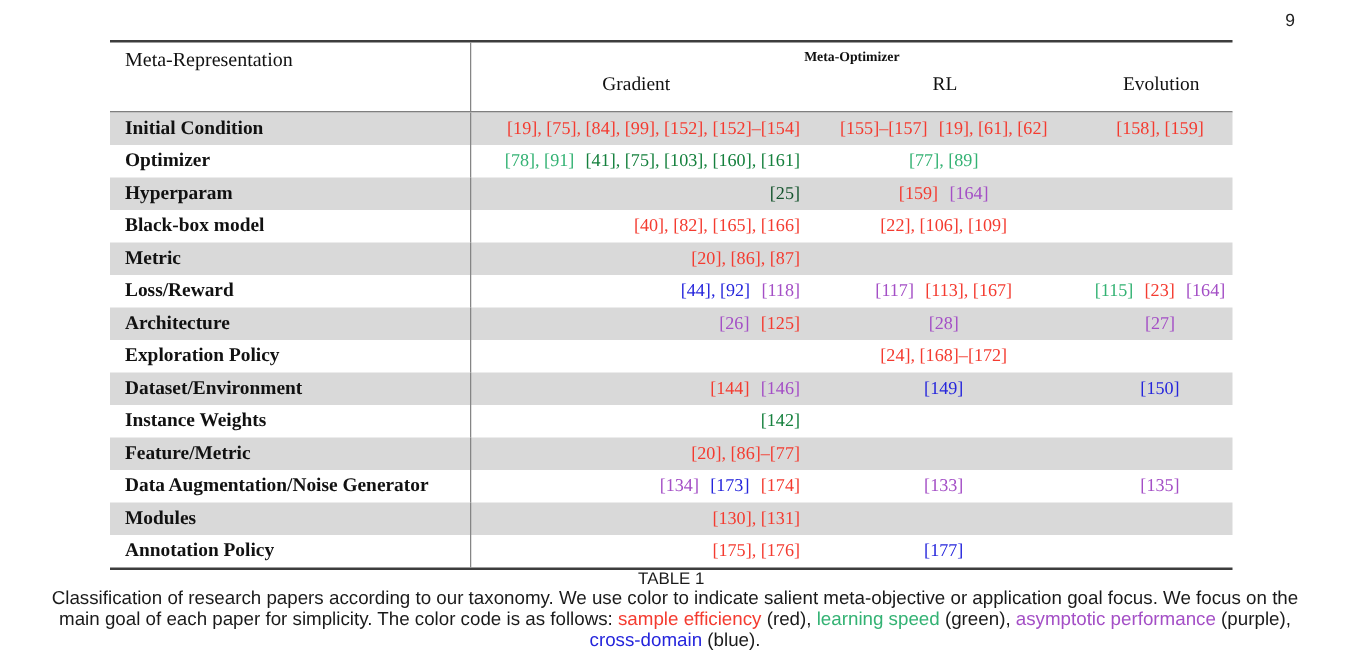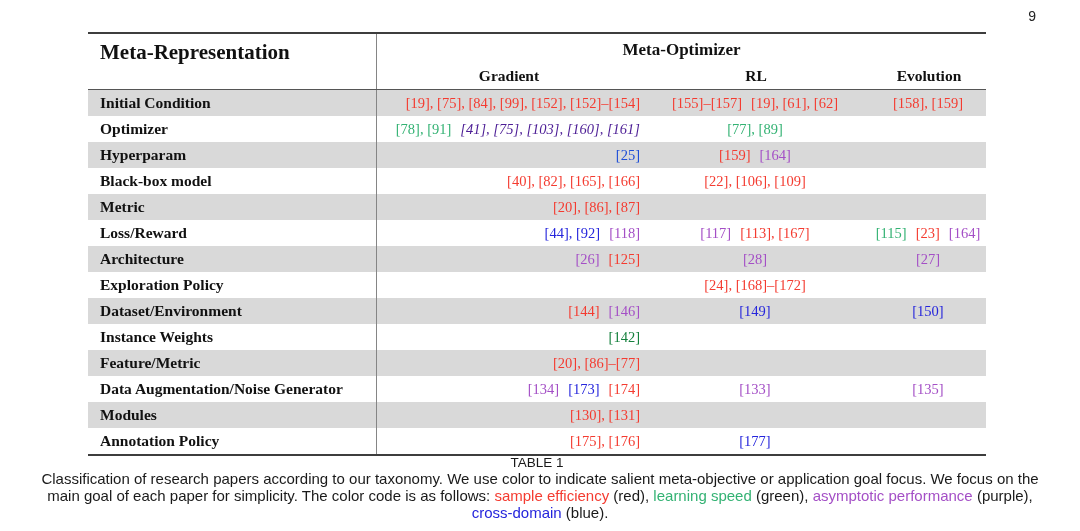--- a/index.html
+++ b/index.html
@@ -9,25 +9,25 @@
   }
   .page-number{
     position:absolute;top:8px;right:44px;font-size:14px;color:#222;
     font-family:"Liberation Sans", sans-serif;
   }
   .table{
     position:absolute;left:88px;top:32px;width:898px;
     border-top:2px solid #3d3d3d;border-bottom:2px solid #3d3d3d;
   }
   .thead{display:grid;grid-template-columns:288px 610px;height:55px;border-bottom:1px solid #555;}
-  .h-left{font-weight:bold;font-size:21px;padding:6px 0 0 12px;}
+  .h-left{font-weight:normal;font-size:16px;padding:6px 0 0 12px;}
   .h-right{border-left:1px solid #858585;display:flex;flex-direction:column;}
-  .h-group{text-align:center;font-weight:bold;font-size:17px;padding-top:6px;}
+  .h-group{text-align:center;font-weight:bold;font-size:11px;padding-top:6px;}
   .h-sub{display:grid;grid-template-columns:264px 230px 116px;margin-top:7px;}
-  .subcol{text-align:center;font-weight:bold;font-size:15.5px;}
+  .subcol{text-align:center;font-weight:normal;font-size:15.5px;}
   .trow{display:grid;grid-template-columns:288px 264px 230px 116px;height:26px;}
   .trow.stripe{background:#d9d9d9;}
   .cell{height:100%;display:flex;align-items:center;}
   .cell.label{font-weight:bold;font-size:15.5px;padding-left:12px;}
   .cell.cites{justify-content:center;font-size:14.5px;gap:9px;}
   .trow .cell:nth-child(2){border-left:1px solid #858585;justify-content:flex-end;}
   .cite{white-space:nowrap;}
   .caption-label{
     position:absolute;left:88px;top:455px;width:898px;text-align:center;
     font-family:"Liberation Sans", sans-serif;font-size:13.5px;color:#1a1a1a;
@@ -65,31 +65,31 @@
           <span class="cite" style="color: rgb(244, 59, 48);">[19], [61], [62]</span>
         </div>
         <div class="cell cites">
           <span class="cite" style="color: rgb(244, 59, 48);">[158], [159]</span>
         </div>
       </div>
       <div class="trow">
         <div class="cell label">Optimizer</div>
         <div class="cell cites">
           <span class="cite" style="color: rgb(51, 178, 115);">[78], [91]</span>
-          <span class="cite" style="color: #4c1d95; font-style: italic;">[41], [75], [103], [160], [161]</span>
+          <span class="cite" style="color: #15803d;">[41], [75], [103], [160], [161]</span>
         </div>
         <div class="cell cites">
           <span class="cite" style="color: rgb(51, 178, 115);">[77], [89]</span>
         </div>
         <div class="cell cites"></div>
       </div>
       <div class="trow stripe">
         <div class="cell label">Hyperparam</div>
         <div class="cell cites">
-          <span class="cite" style="color: #1d4ed8;">[25]</span>
+          <span class="cite" style="color: #14532d;">[25]</span>
         </div>
         <div class="cell cites">
           <span class="cite" style="color: rgb(244, 59, 48);">[159]</span>
           <span class="cite" style="color: rgb(164, 79, 198);">[164]</span>
         </div>
       </div>
       <div class="trow">
         <div class="cell label">Black-box model</div>
         <div class="cell cites">
           <span class="cite" style="color: rgb(244, 59, 48);">[40], [82], [165], [166]</span>

